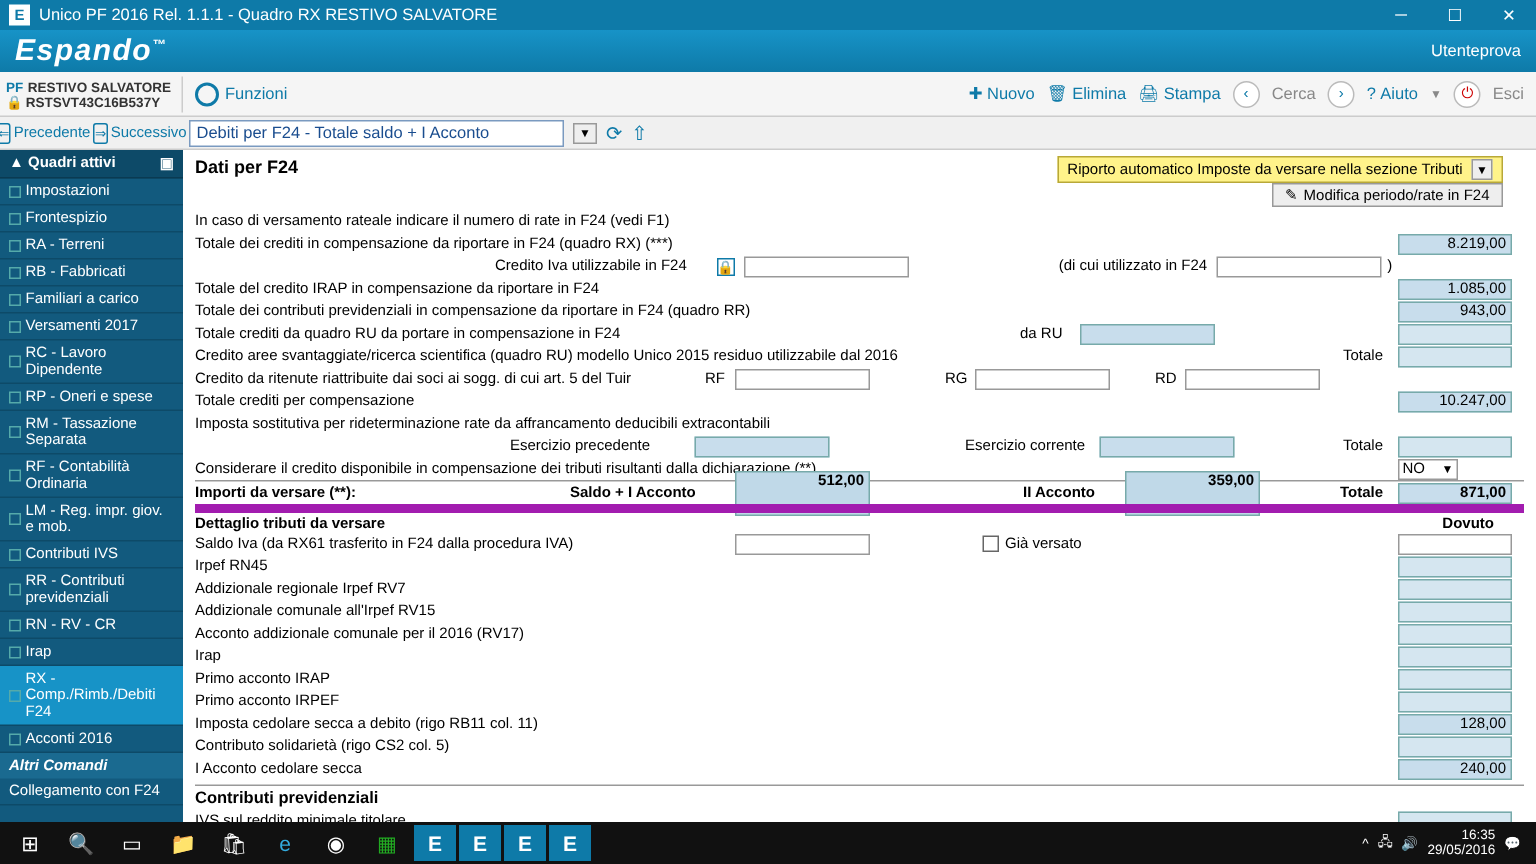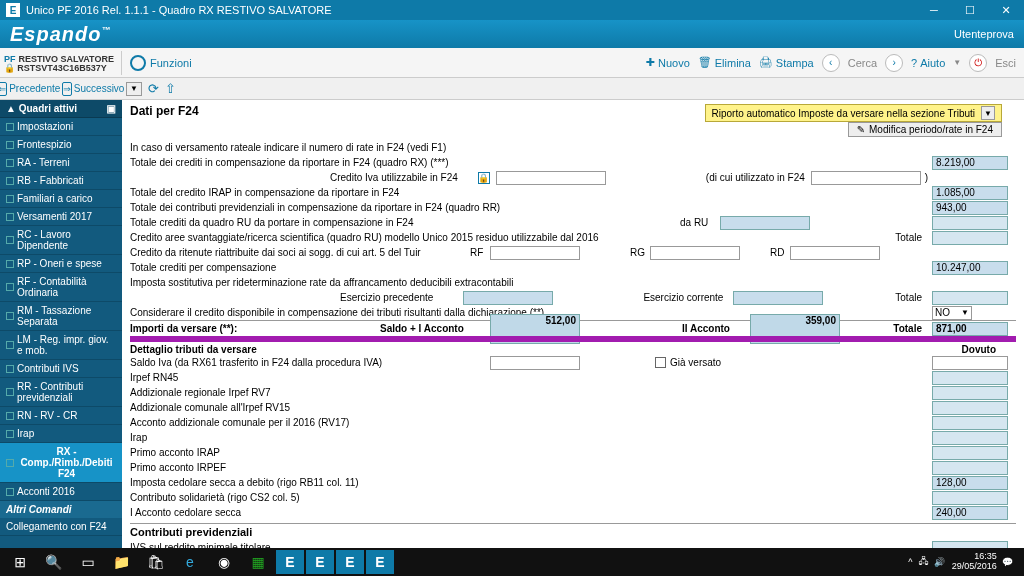--- a/index.html
+++ b/index.html
@@ -32,21 +32,21 @@
 .nav-right { flex:1; display:flex; align-items:center; gap:6px; padding:0 4px;}
 .dropdown { width:250px; height:18px; border:1px solid #7a9ac0; background:#fff; display:flex; align-items:center; padding:0 4px; color:#1a4d8f; font-size:11px; justify-content:space-between;}
 .dd-arrow { width:16px; height:14px; border:1px solid #999; background:#eee; display:flex; align-items:center; justify-content:center; font-size:8px;}
 .small-ico { color:#0e7aa8; font-size:13px; cursor:pointer;}
 
 .content { display:flex; height: calc(576px - 20px - 28px - 30px - 22px - 28px); }
 
 .sidebar { width:122px; background:#125a7e; color:#fff; overflow-y:auto; font-size:10px;}
 .side-header { background:#0d4a68; padding:3px 6px; font-weight:bold; border-bottom:1px solid #0a3a52; display:flex; justify-content:space-between;}
 .side-item { padding:3px 6px; border-bottom:1px solid #0d4a68; cursor:pointer; display:flex; align-items:center; gap:3px;}
-.side-item.active { background:#1793c7; font-weight:bold;text-align:center;}
+.side-item.active { background:#1793c7; font-weight:normal;}
 .side-sub-header { background:#1a6a90; padding:3px 6px; font-weight:bold; font-style:italic;}
 .side-check { width:8px; height:8px; border:1px solid #5aa; display:inline-block; flex-shrink:0;}
 
 .main { flex:1; overflow:auto; padding:4px 8px; }
 .main h3 { font-size:12px; font-weight:bold; margin-bottom:4px;}
 .yellow-banner { background:#fff38a; border:1px solid #b8a838; padding:1px 6px; font-size:10px; position:absolute; right:14px; top:0; display:flex; align-items:center; gap:6px;}
 .yellow-dd { width:14px; height:14px; border:1px solid #999; background:#eee; display:flex; align-items:center; justify-content:center; font-size:8px;}
 .mod-btn { border:1px solid #999; background:#eee; padding:1px 8px; font-size:10px; position:absolute; right:14px; top:18px; cursor:pointer; display:flex; align-items:center; gap:4px;}
 .header-area { position:relative; height:34px; margin-bottom:2px;}
 .mid-field { background:#fff; border:1px solid #999; height:14px; width:110px; display:inline-block;}
@@ -54,21 +54,21 @@
 
 .lock-ico { width:12px; height:12px; display:inline-flex; align-items:center; justify-content:center; font-size:9px; color:#0e7aa8; border:1px solid #0e7aa8;}
 
 .section-hdr { border-top:1px solid #999; font-weight:bold; font-size:11px; padding:2px 0; margin-top:3px;}
 .bold-row { font-weight:bold; border-top:1px solid #999; padding:2px 0;}
 
 .checkbox { width:11px; height:11px; border:1px solid #666; display:inline-block; vertical-align:middle;}
 
 .grid-main { position:relative;}
 .grid-main .line { position:relative; min-height:15px; font-size:10px; display:flex; align-items:center;}
-.right-num { position:absolute; right:8px; width:76px; height:14px; background:#c8ddec; border:1px solid #7aa; padding:0 3px; font-size:10px;}
+.right-num { position:absolute; right:8px; width:76px; height:14px; background:#c8ddec; border:1px solid #7aa; text-align:right; padding:0 3px; font-size:10px;}
 .right-num.empty { background:#d5e6f0;}
 
 .select-no { border:1px solid #999; background:#fff; width:40px; height:14px; font-size:10px; display:flex; align-items:center; padding:0 2px; justify-content:space-between;}
 
 .taskbar { position:fixed; bottom:0; left:0; right:0; height:28px; background:#111; display:flex; align-items:center; padding:0 4px; gap:2px;}
 .tb-item { width:32px; height:24px; display:flex; align-items:center; justify-content:center; color:#fff; cursor:pointer; font-size:14px;}
 .tb-e { background:#0e7aa8; font-weight:bold; width:28px;}
 .tb-right { margin-left:auto; display:flex; align-items:center; color:#fff; font-size:9px; gap:6px; padding-right:6px;}
 .tb-clock { text-align:right; line-height:1.1;}
 
@@ -133,20 +133,23 @@
 </div>
 
 <div class="navbar">
   <div class="nav-left">
     <span class="left-arr">⇐</span>
     <span>Precedente</span>
     <span class="right-arr">⇒</span>
     <span>Successivo</span>
   </div>
   <div class="nav-right">
+    <div class="dropdown">
+      <span>Debiti per F24 - Totale saldo + I Acconto</span>
+    </div>
     <span class="dd-arrow">▼</span>
     <span class="small-ico">⟳</span>
     <span class="small-ico">⇧</span>
   </div>
 </div>
 
 <div class="content">
   <div class="sidebar">
     <div class="side-header">
       <span>▲ <span>Quadri attivi</span></span>
@@ -179,25 +182,25 @@
     <div class="side-item">
         <span class="side-check"></span>
         <span>RC - Lavoro Dipendente</span>
       </div>
     <div class="side-item">
         <span class="side-check"></span>
         <span>RP - Oneri e spese</span>
       </div>
     <div class="side-item">
         <span class="side-check"></span>
+        <span>RM - Tassazione Separata</span>
+      </div>
+    <div class="side-item">
+        <span class="side-check"></span>
         <span>RF - Contabilità Ordinaria</span>
-      </div>
-    <div class="side-item">
-        <span class="side-check"></span>
-        <span>RM - Tassazione Separata</span>
       </div>
     <div class="side-item">
         <span class="side-check"></span>
         <span>LM - Reg. impr. giov. e mob.</span>
       </div>
     <div class="side-item">
         <span class="side-check"></span>
         <span>Contributi IVS</span>
       </div>
     <div class="side-item">

